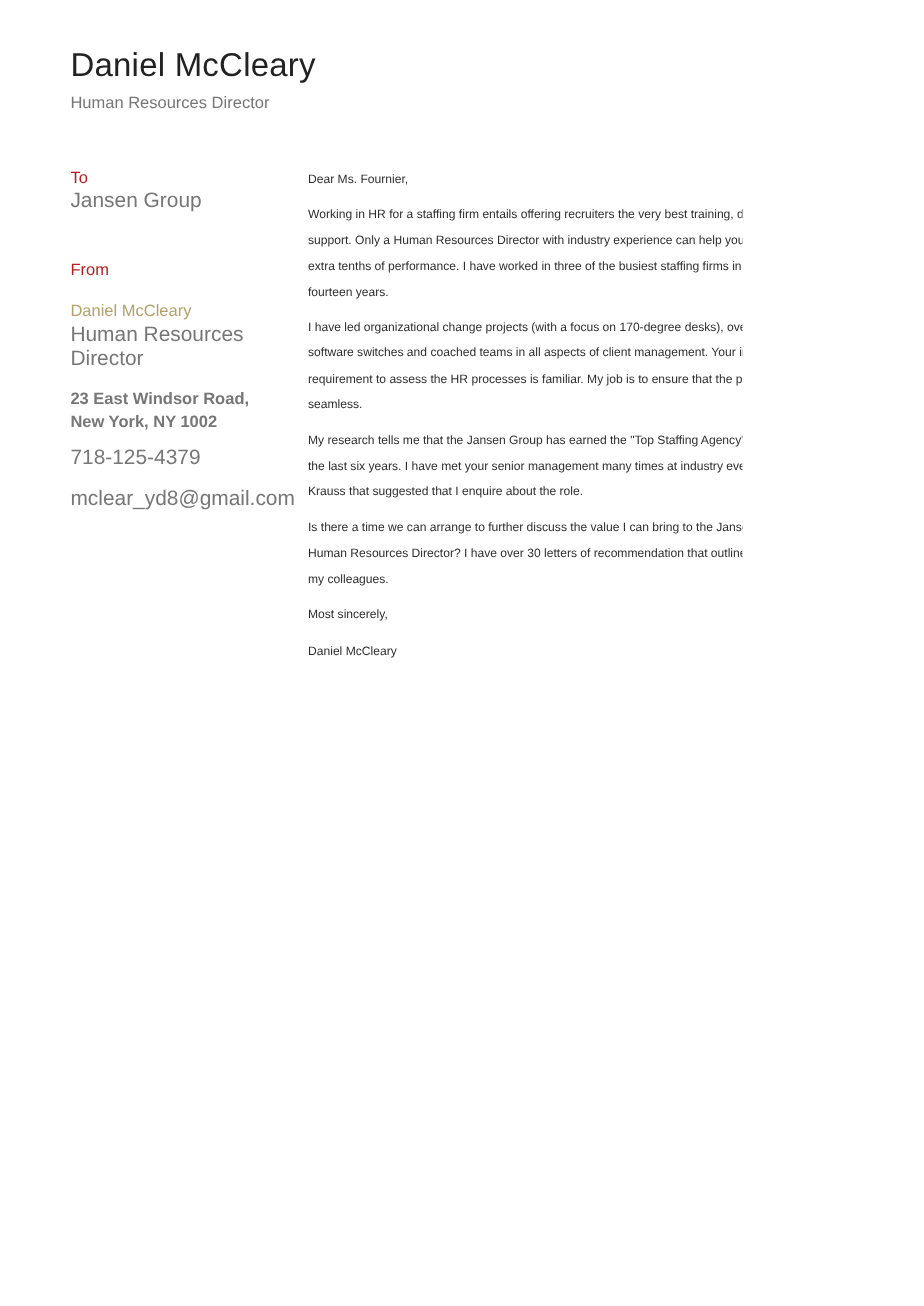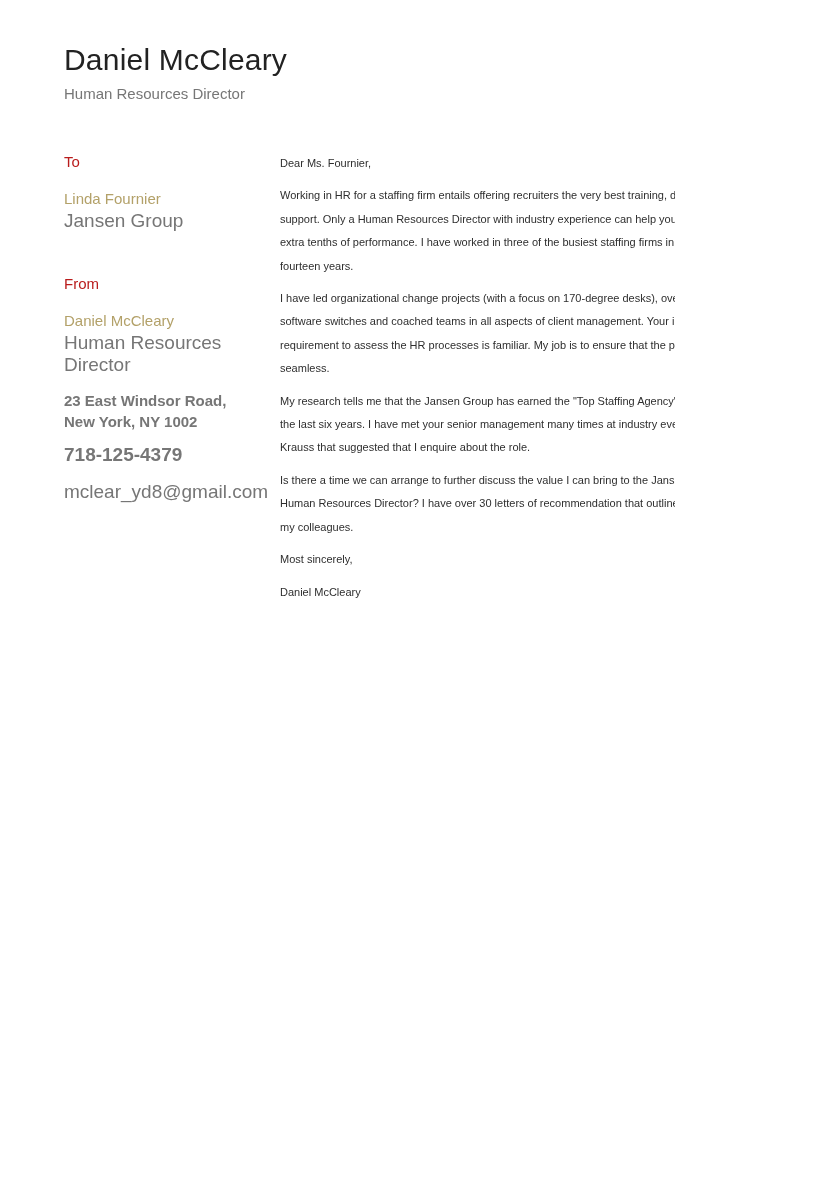--- a/index.html
+++ b/index.html
@@ -47,21 +47,21 @@
     line-height: 22px;
   }
   .from-label { margin-top: 42px; }
   .address-block {
     margin-top: 14px;
     font-size: 15px;
     color: var(--muted, #767676);
     line-height: 21px;
     font-weight: bold;
   }
-  .phone { margin-top: 12px; font-weight: bold; }
+  .phone { margin-top: 12px; }
   .email { margin-top: 15px; }
   
   .letter { position: absolute; left: 280px; top: 152px; width: 500px; }
   .letter p {
     font-size: 11px;
     line-height: 23.4px;
     color: var(--text, #2e2e2e);
     margin: 0 0 9px 0;
   }
   .letter p.closing { margin-top: 0; }
@@ -71,21 +71,20 @@
 
 <div class="page" style="--accent: #b3a169; --text: #2e2e2e; --muted: #767676;">
 
   <div class="header">
     <div class="name">Daniel McCleary</div>
     <div class="job-title">Human Resources Director</div>
   </div>
 
   <div class="sidebar">
     <div class="side-label">To</div>
-    <div class="accent-name">Linda Fournier</div>
     <div class="side-muted">Jansen Group</div>
 
     <div class="side-label from-label">From</div>
     <div class="accent-name">Daniel McCleary</div>
     <div class="side-muted">Human Resources Director</div>
 
     <div class="address-block">23 East Windsor Road, New York, NY 1002</div>
     <div class="side-muted phone">718-125-4379</div>
     <div class="side-muted email">mclear_yd8@gmail.com</div>
   </div>

